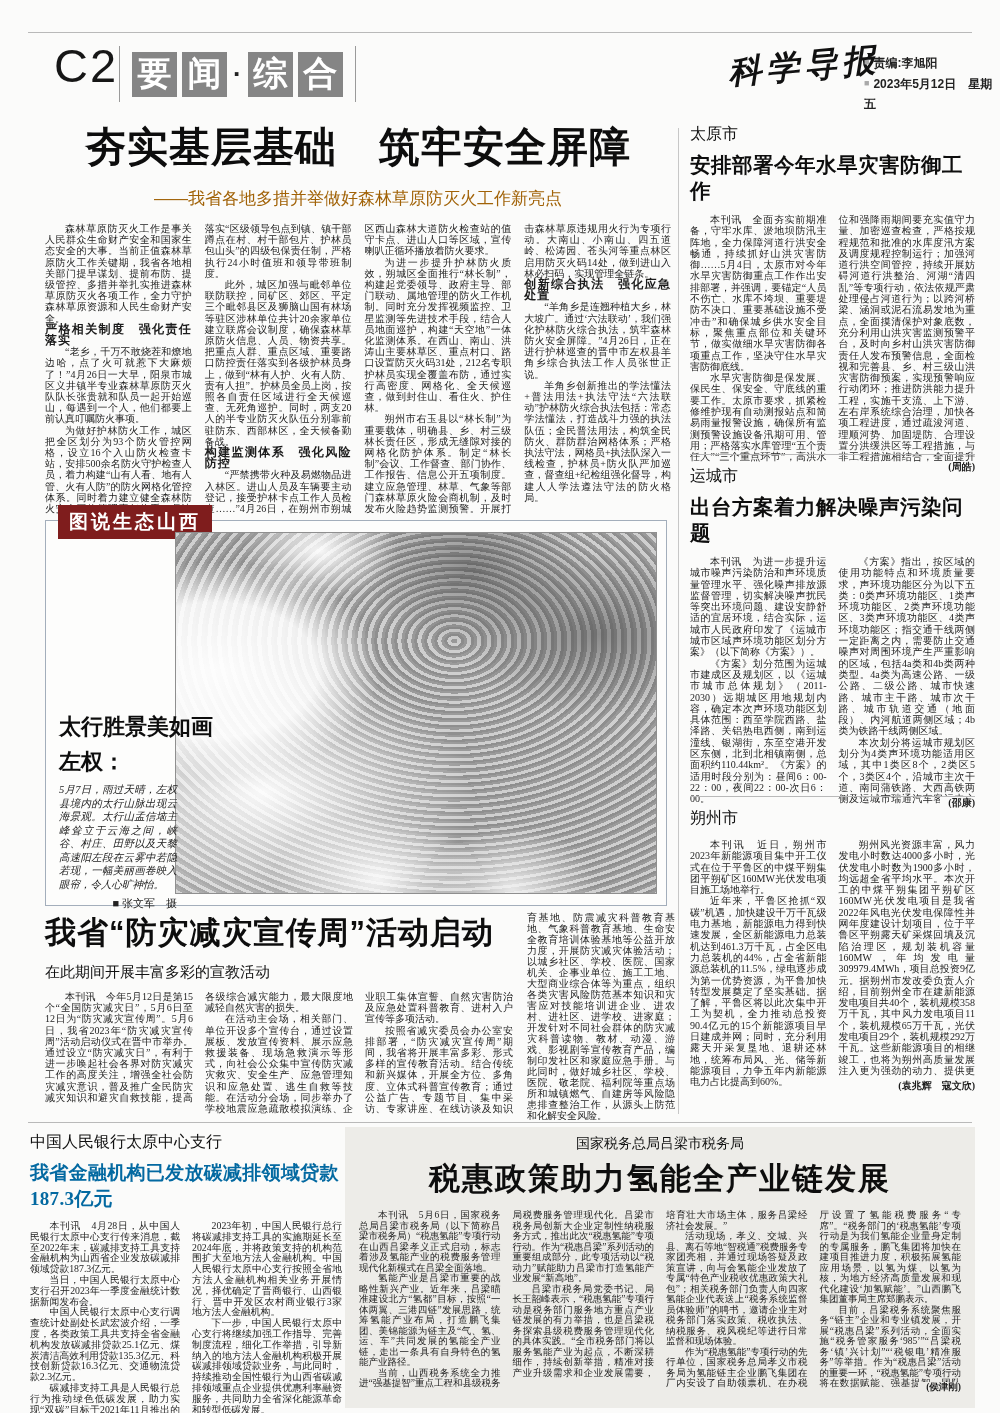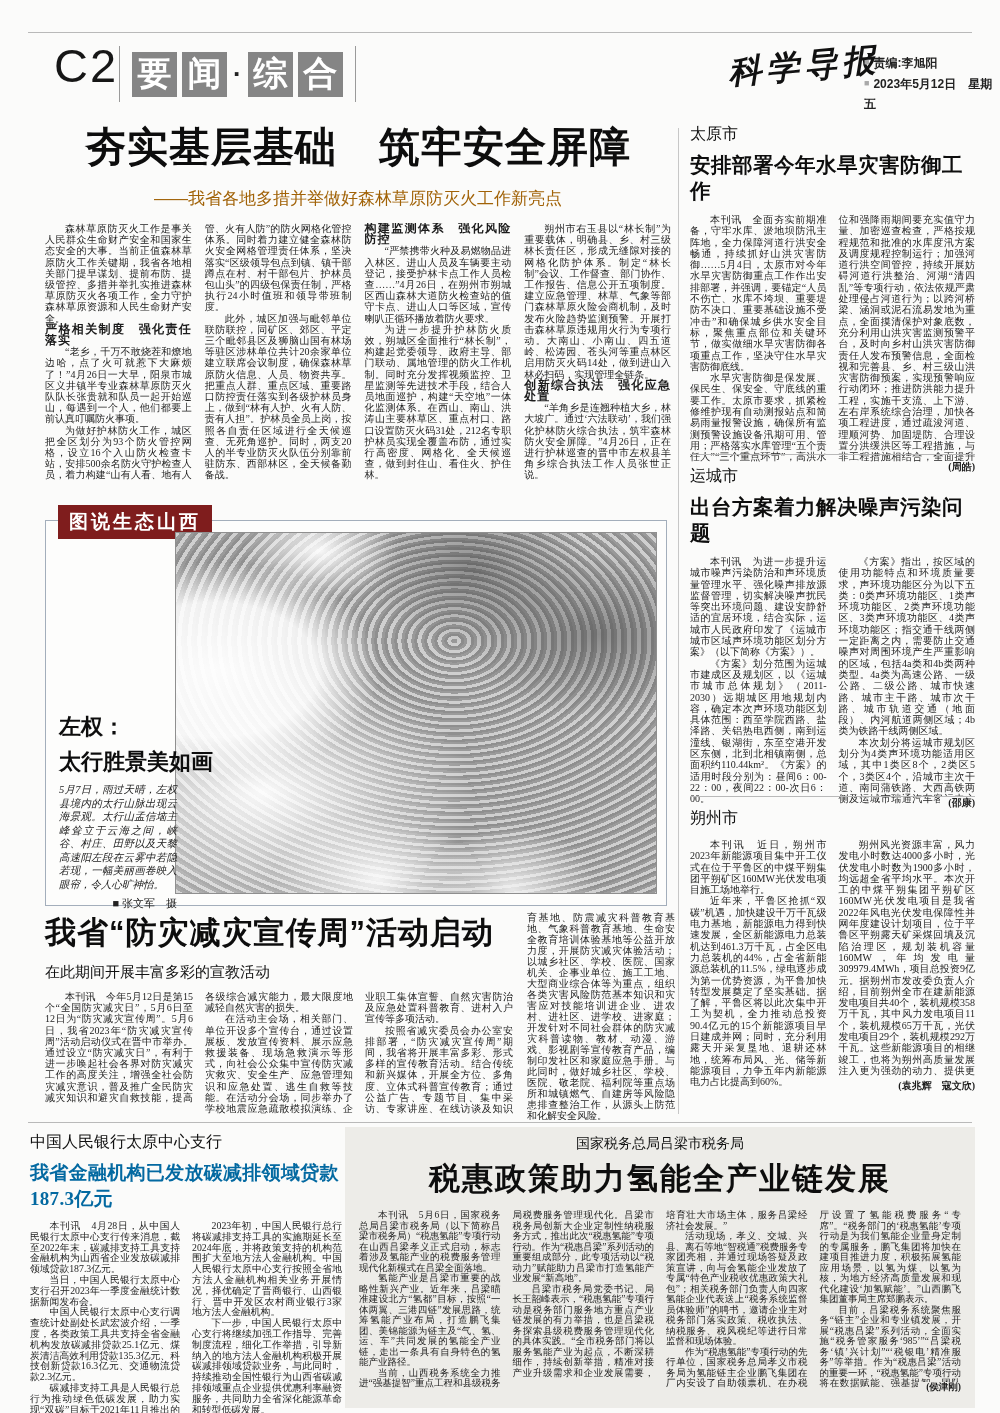--- a/index.html
+++ b/index.html
@@ -117,20 +117,21 @@
     <p class="subhead">严格相关制度　强化责任落实</p>
     <p>“老乡，千万不敢烧茬和燎地边哈，点了火可就惹下大麻烦了！”4月26日一大早，阳泉市城区义井镇半专业森林草原防灭火队队长张贵就和队员一起开始巡山，每遇到一个人，他们都要上前认真叮嘱防火事项。</p>
     <p>为做好护林防火工作，城区把全区划分为93个防火管控网格，设立16个入山防火检查卡站，安排500余名防火守护检查人员，着力构建“山有人看、地有人管、火有人防”的防火网格化管控体系。同时着力建立健全森林防火安全网格管理责任体系，坚决落实“区级领导包点到镇、镇干部蹲点在村、村干部包片、护林员包山头”的四级包保责任制，严格执行24小时值班和领导带班制度。</p>
     <p>此外，城区加强与毗邻单位联防联控，同矿区、郊区、平定三个毗邻县区及狮脑山国有林场等驻区涉林单位共计20余家单位建立联席会议制度，确保森林草原防火信息、人员、物资共享。把重点人群、重点区域、重要路口防控责任落实到各级护林员身上，做到“林有人护、火有人防、责有人担”。护林员全员上岗，按照各自责任区域进行全天候巡查、无死角巡护。同时，两支20人的半专业防灭火队伍分别靠前驻防东、西部林区，全天候备勤备战。</p>
     <p class="subhead">构建监测体系　强化风险防控</p>
     <p>“严禁携带火种及易燃物品进入林区。进山人员及车辆要主动登记，接受护林卡点工作人员检查……”4月26日，在朔州市朔城区西山森林大道防火检查站的值守卡点、进山人口等区域，宣传喇叭正循环播放着防火要求。</p>
     <p>为进一步提升护林防火质效，朔城区全面推行“林长制”，构建起党委领导、政府主导、部门联动、属地管理的防火工作机制。同时充分发挥视频监控、卫星监测等先进技术手段，结合人员地面巡护，构建“天空地”一体化监测体系。在西山、南山、洪涛山主要林草区、重点村口、路口设置防灭火码31处，212名专职护林员实现全覆盖布防，通过实行高密度、网格化、全天候巡查，做到封住山、看住火、护住林。</p>
     <p>朔州市右玉县以“林长制”为重要载体，明确县、乡、村三级林长责任区，形成无缝隙对接的网格化防护体系。制定“林长制”会议、工作督查、部门协作、工作报告、信息公开五项制度。建立应急管理、林草、气象等部门森林草原火险会商机制，及时发布火险趋势监测预警。开展打击森林草原违规用火行为专项行动。大南山、小南山、四五道岭、松涛园、苍头河等重点林区启用防灭火码14处，做到进山入林必扫码，实现管理全链条。</p>
     <p class="subhead">创新综合执法　强化应急处置</p>
     <p>“羊角乡是连翘种植大乡，林大坡广。通过‘六法联动’，我们强化护林防火综合执法，筑牢森林防火安全屏障。”4月26日，正在进行护林巡查的晋中市左权县羊角乡综合执法工作人员张世正说。</p>
+    <p>羊角乡创新推出的学法懂法+普法用法+执法守法“六法联动”护林防火综合执法包括：常态学法懂法，打造战斗力强的执法队伍；全民普法用法，构筑全民防火、群防群治网格体系；严格执法守法，网格员+执法队深入一线检查，护林员+防火队严加巡查，督查组+纪检组强化督导，构建人人学法遵法守法的防火格局。</p>
 
   </div>
 </div>
 
 <div class="vline" style="left:678px;top:128px;height:986px;"></div>
 
 <div class="abs r-art" style="top:124px;">
   <div class="kicker">太原市</div>
   <div class="r-head">安排部署今年水旱灾害防御工作</div>
   <div class="cols2" style="height:258px;">
@@ -162,22 +163,22 @@
     <p>近年来，平鲁区抢抓“双碳”机遇，加快建设千万千瓦级电力基地，新能源电力得到快速发展，全区新能源电力总装机达到461.3万千瓦，占全区电力总装机的44%，占全省新能源总装机的11.5%，绿电逐步成为第一优势资源，为平鲁加快转型发展奠定了坚实基础。据了解，平鲁区将以此次集中开工为契机，全力推动总投资90.4亿元的15个新能源项目早日建成并网；同时，充分利用露天开采复垦地、退耕还林地，统筹布局风、光、储等新能源项目，力争五年内新能源电力占比提高到60%。</p>
     <p>朔州风光资源丰富，风力发电小时数达4000多小时，光伏发电小时数为1900多小时，均远超全省平均水平。本次开工的中煤平朔集团平朔矿区160MW光伏发电项目是我省2022年风电光伏发电保障性并网年度建设计划项目，位于平鲁区平朔露天矿采煤回填及沉陷治理区，规划装机容量160MW，年均发电量309979.4MWh，项目总投资9亿元。据朔州市发改委负责人介绍，目前朔州全市在建新能源发电项目共40个，装机规模358万千瓦，其中风力发电项目11个，装机规模65万千瓦，光伏发电项目29个，装机规模292万千瓦。这些新能源项目的相继竣工，也将为朔州高质量发展注入更为强劲的动力、提供更为有力的支撑、蓄积更为强大的潜能。</p>
     <span class="sig-abs">(袁兆辉　寇文欣)</span>
   </div>
 </div>
 
 <div class="abs feature">
   <div class="badge">图说生态山西</div>
   <div class="photo"></div>
   <div class="f-title">
+    <div>太行胜景美如画</div>
     <div>左权：</div>
-    <div>太行胜景美如画</div>
   </div>
   <div class="f-caption">
     <span>5月7日，雨过天晴，左权县境内的太行山脉出现云海景观。太行山孟信垴主峰耸立于云海之间，峡谷、村庄、田野以及天黎高速阳左段在云雾中若隐若现，一幅美丽画卷映入眼帘，令人心旷神怡。</span>
     <div class="f-credit">■ 张文军　摄</div>
   </div>
 </div>
 
 <div class="abs fz">
   <div class="fz-left">
     <div class="fz-head">我省“防灾减灾宣传周”活动启动</div>

